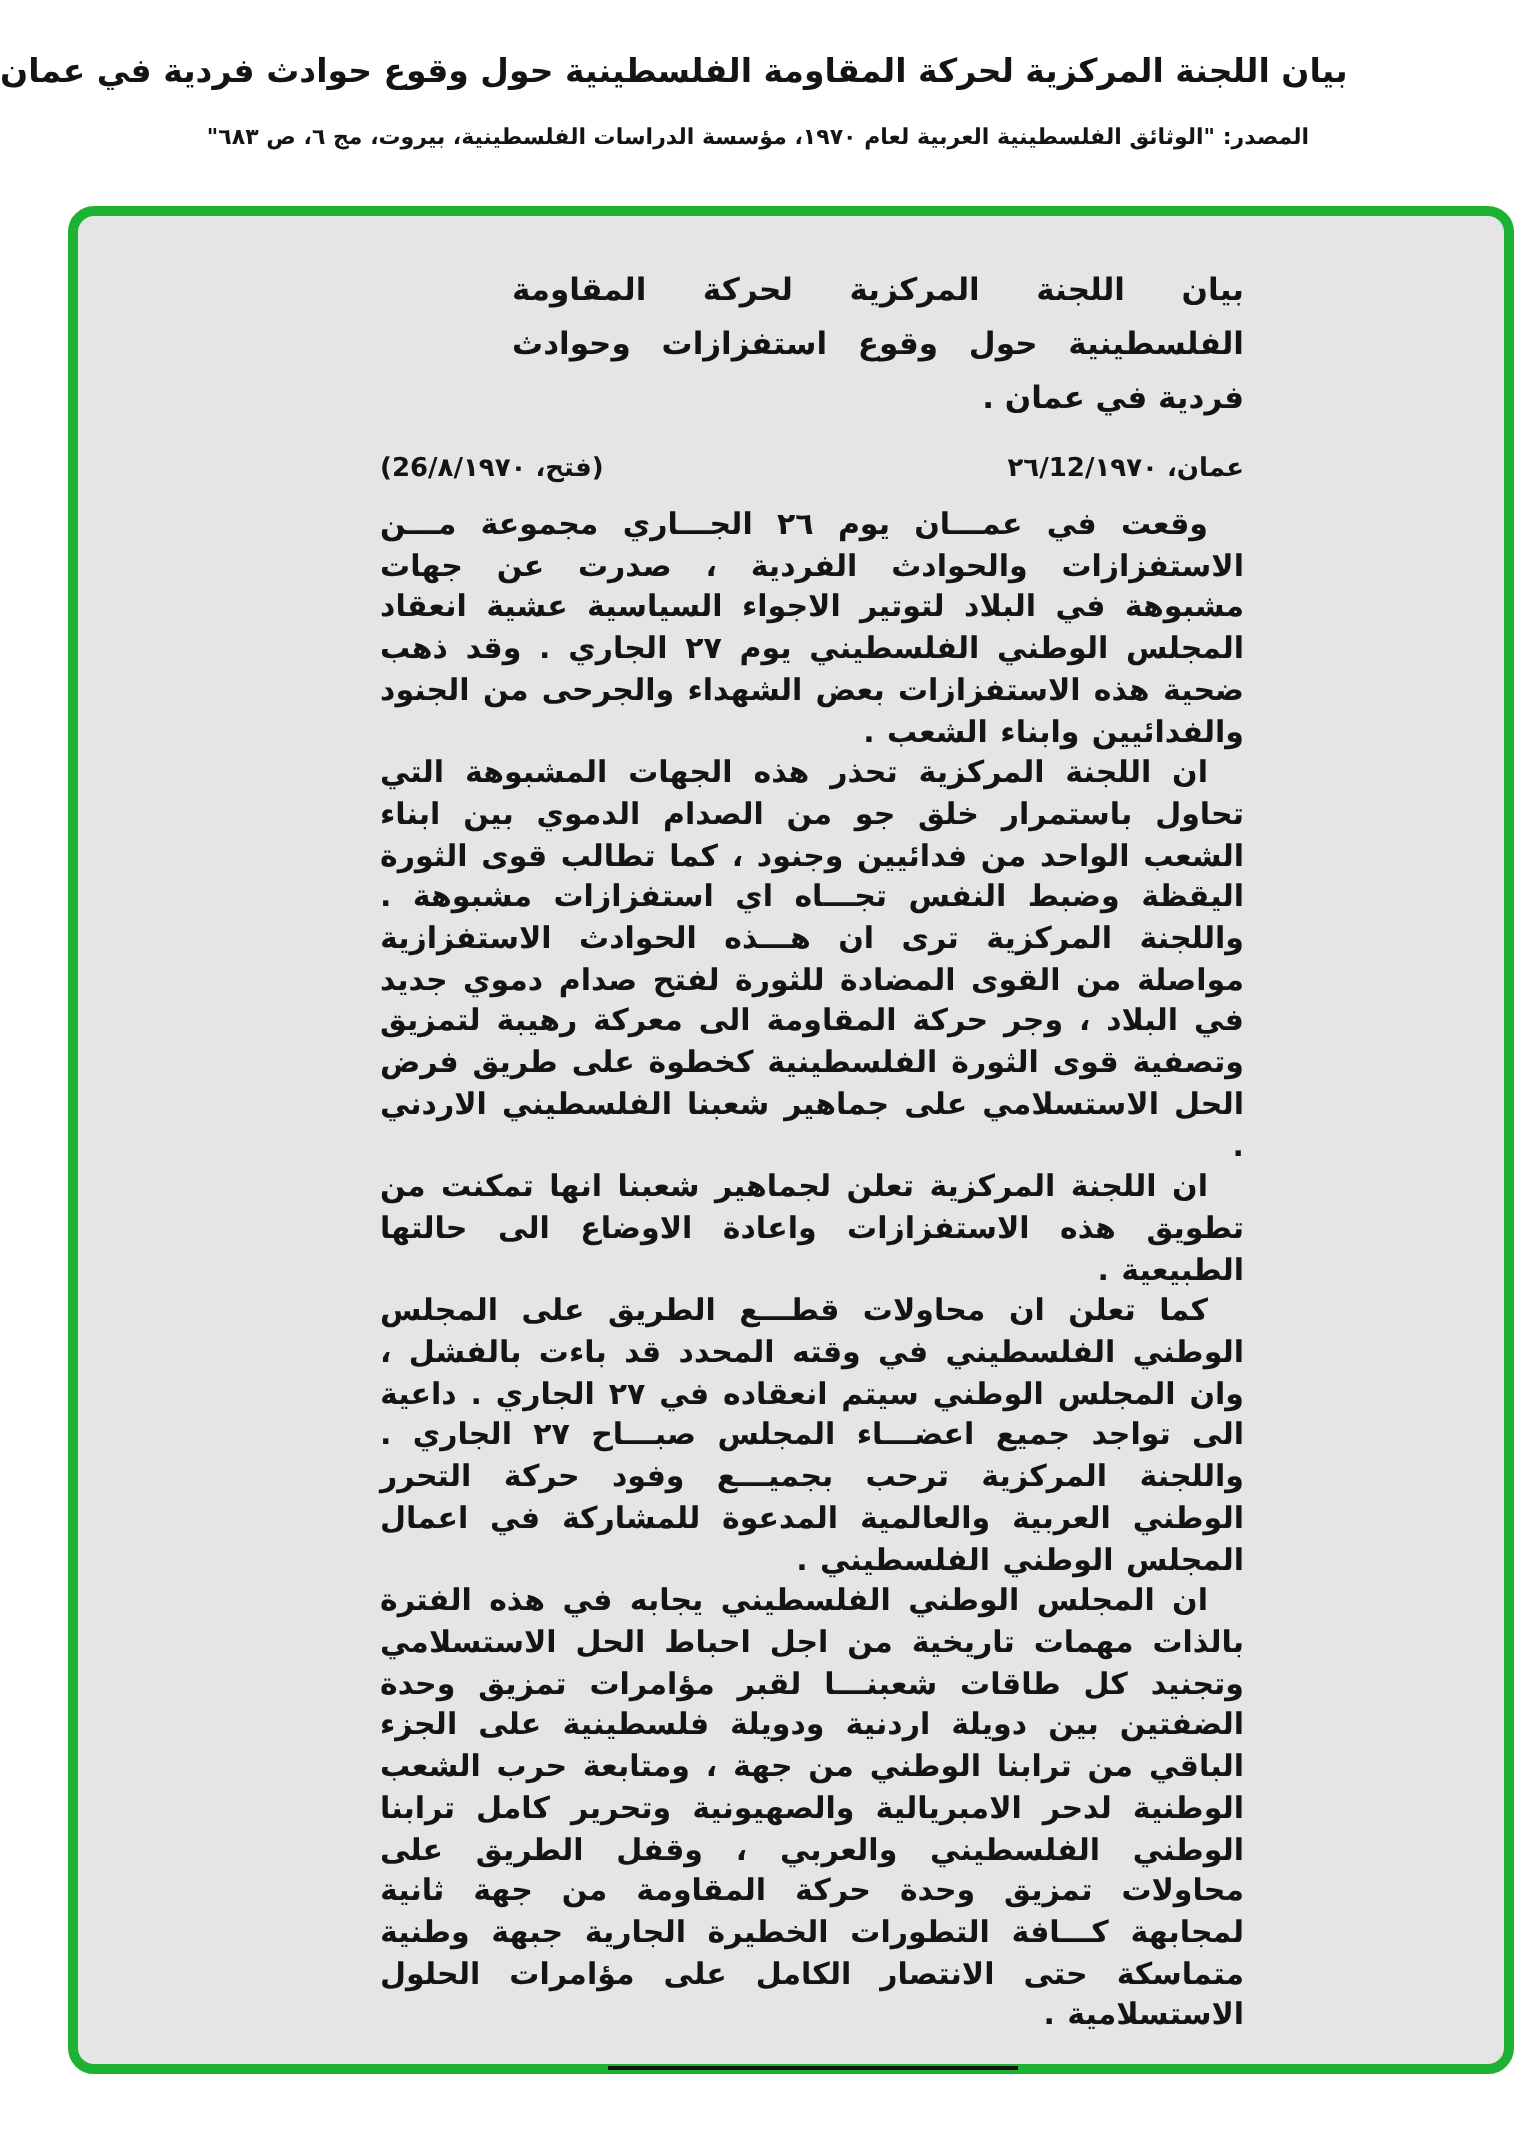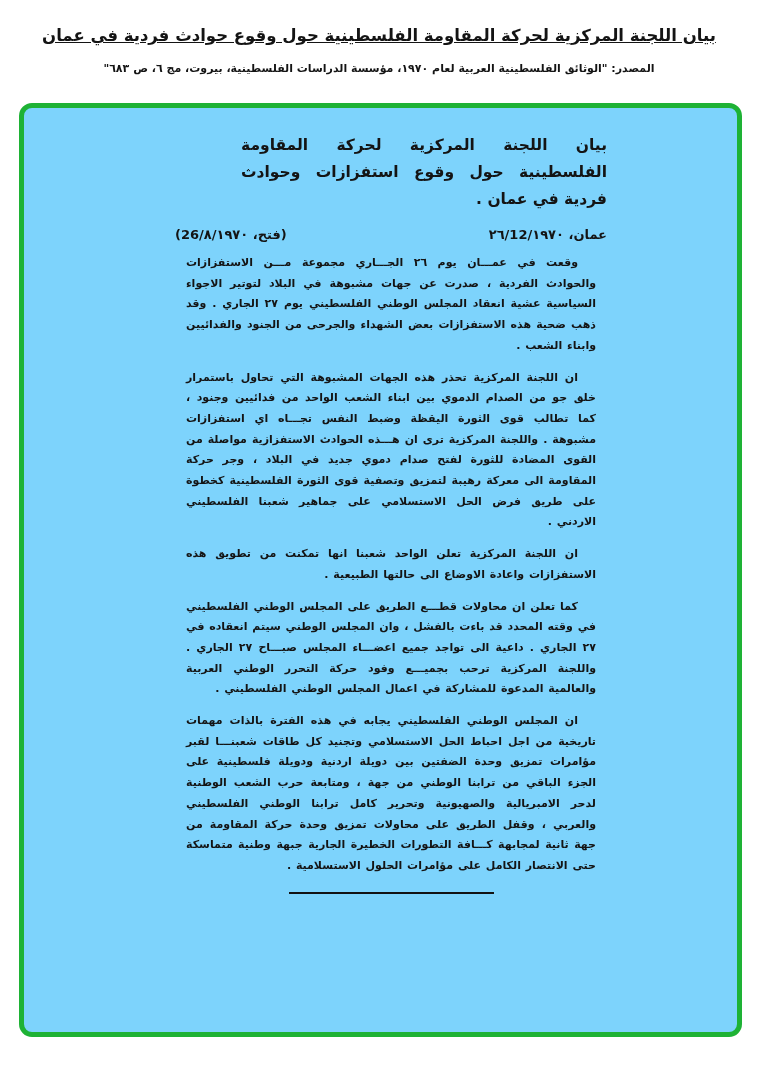--- a/index.html
+++ b/index.html
@@ -6,56 +6,55 @@
   body {
     width: 758px; height: 1078px;
     background: #ffffff;
     position: relative;
     font-family: "DejaVu Sans", sans-serif;
     color: #141414;
     overflow: hidden;
   }
   .page-header {
     position: absolute; top: 26px; left: 0; right: 0;
-    text-align: center; direction: rtl;
+    text-align: left; direction: rtl;
     font-weight: bold; font-size: 16.5px;
     letter-spacing: 0.2px;
-    text-decoration: underline;
   }
   .page-source {
     position: absolute; top: 62px; left: 0; right: 0;
     text-align: center; direction: rtl;
     font-weight: bold; font-size: 11px;
   }
   .doc-frame {
-    position: absolute; left: 19px; top: 103px;
+    position: absolute; left: 34px; top: 103px;
     width: 713px; height: 924px;
     border: 5px solid var(--green, #1eb235);
     border-radius: 13px;
-    background: #7dd3fc;
+    background: #e5e5e5;
   }
   .doc-content {
     position: absolute; top: 24px; right: 130px;
     width: 432px; direction: rtl;
   }
   .doc-title {
     margin: 0; padding: 0;
     width: 366px;
     font-size: 15.5px; font-weight: bold;
     line-height: 27px;
     text-align: justify;
   }
   .dateline {
     display: flex; justify-content: space-between;
     margin-top: 14px; margin-bottom: 10px;
     font-size: 13px; font-weight: bold;
   }
   .para {
-    margin: 11px; padding: 0;
-    font-size: 11px; font-weight: bold;
+    margin: 0; padding: 0;
+    font-size: 15px; font-weight: bold;
     line-height: 20.7px;
     text-align: justify;
     text-indent: 18px;
     word-spacing: 1px;
   }
   .divider {
     width: 205px; height: 2px;
     background: #121212;
     margin: 15px auto 0 auto;
   }
@@ -72,20 +71,20 @@
 
     <h1 class="doc-title">بيان اللجنة المركزية لحركة المقاومة الفلسطينية حول وقوع استفزازات وحوادث فردية في عمان .</h1>
 
     <div class="dateline">
       <span>عمان، ٢٦/12/١٩٧٠</span>
       <span>(فتح، 26/٨/١٩٧٠)</span>
     </div>
 
     <p class="para">وقعت في عمـــان يوم ٢٦ الجـــاري مجموعة مـــن الاستفزازات والحوادث الفردية ، صدرت عن جهات مشبوهة في البلاد لتوتير الاجواء السياسية عشية انعقاد المجلس الوطني الفلسطيني يوم ٢٧ الجاري . وقد ذهب ضحية هذه الاستفزازات بعض الشهداء والجرحى من الجنود والفدائيين وابناء الشعب .</p>
     <p class="para">ان اللجنة المركزية تحذر هذه الجهات المشبوهة التي تحاول باستمرار خلق جو من الصدام الدموي بين ابناء الشعب الواحد من فدائيين وجنود ، كما تطالب قوى الثورة اليقظة وضبط النفس تجـــاه اي استفزازات مشبوهة . واللجنة المركزية ترى ان هـــذه الحوادث الاستفزازية مواصلة من القوى المضادة للثورة لفتح صدام دموي جديد في البلاد ، وجر حركة المقاومة الى معركة رهيبة لتمزيق وتصفية قوى الثورة الفلسطينية كخطوة على طريق فرض الحل الاستسلامي على جماهير شعبنا الفلسطيني الاردني .</p>
-    <p class="para">ان اللجنة المركزية تعلن الواحد شعبنا انها تمكنت من تطويق هذه الاستفزازات واعادة الاوضاع الى حالتها الطبيعية .</p>
+    <p class="para">ان اللجنة المركزية تعلن لجماهير شعبنا انها تمكنت من تطويق هذه الاستفزازات واعادة الاوضاع الى حالتها الطبيعية .</p>
     <p class="para">كما تعلن ان محاولات قطـــع الطريق على المجلس الوطني الفلسطيني في وقته المحدد قد باءت بالفشل ، وان المجلس الوطني سيتم انعقاده في ٢٧ الجاري . داعية الى تواجد جميع اعضـــاء المجلس صبـــاح ٢٧ الجاري . واللجنة المركزية ترحب بجميـــع وفود حركة التحرر الوطني العربية والعالمية المدعوة للمشاركة في اعمال المجلس الوطني الفلسطيني .</p>
     <p class="para">ان المجلس الوطني الفلسطيني يجابه في هذه الفترة بالذات مهمات تاريخية من اجل احباط الحل الاستسلامي وتجنيد كل طاقات شعبنـــا لقبر مؤامرات تمزيق وحدة الضفتين بين دويلة اردنية ودويلة فلسطينية على الجزء الباقي من ترابنا الوطني من جهة ، ومتابعة حرب الشعب الوطنية لدحر الامبريالية والصهيونية وتحرير كامل ترابنا الوطني الفلسطيني والعربي ، وقفل الطريق على محاولات تمزيق وحدة حركة المقاومة من جهة ثانية لمجابهة كـــافة التطورات الخطيرة الجارية جبهة وطنية متماسكة حتى الانتصار الكامل على مؤامرات الحلول الاستسلامية .</p>
 
     <div class="divider"></div>
 
   </div>
 </div>
 
 </body></html>

